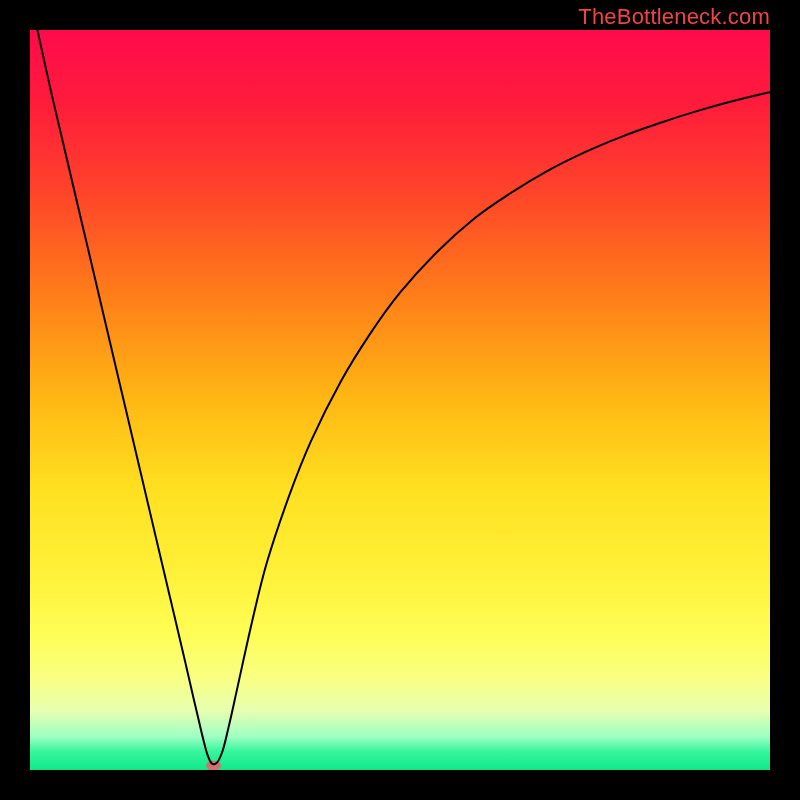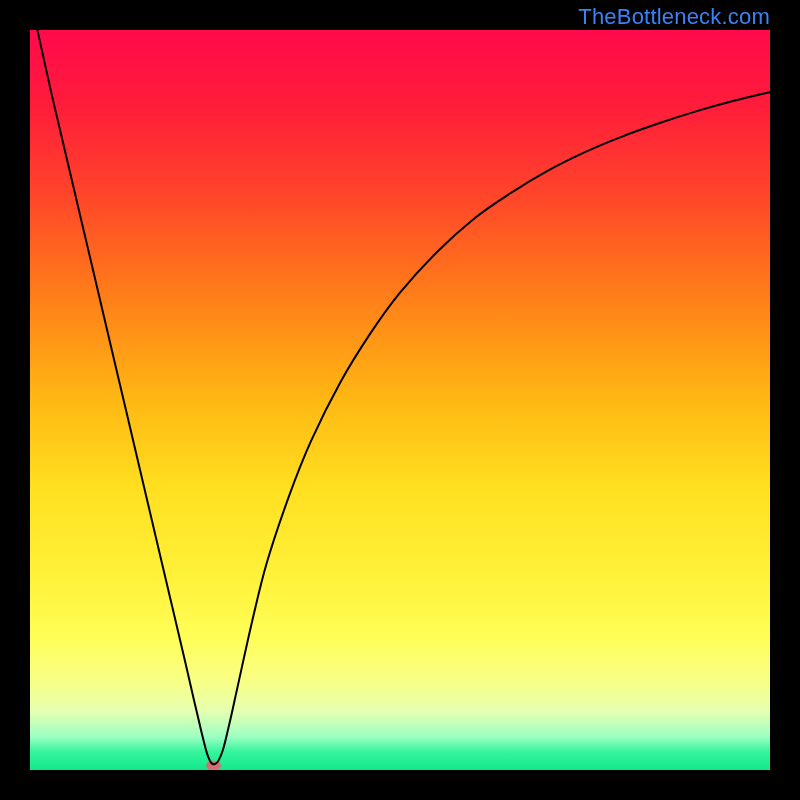--- a/index.html
+++ b/index.html
@@ -24,21 +24,21 @@
     top: 30px;
     left: 30px;
     width: 740px;
     height: 740px;
     overflow: hidden;
   }
   .watermark {
     position: absolute;
     top: 4px;
     right: 30px;
-    color: #3b82f6;
+    color: #ef4444;
     font-size: 22px;
     font-weight: 500;
     letter-spacing: 0.2px;
     z-index: 10;
   }
   svg { display: block; }
 </style>
 </head>
 <body>
 

